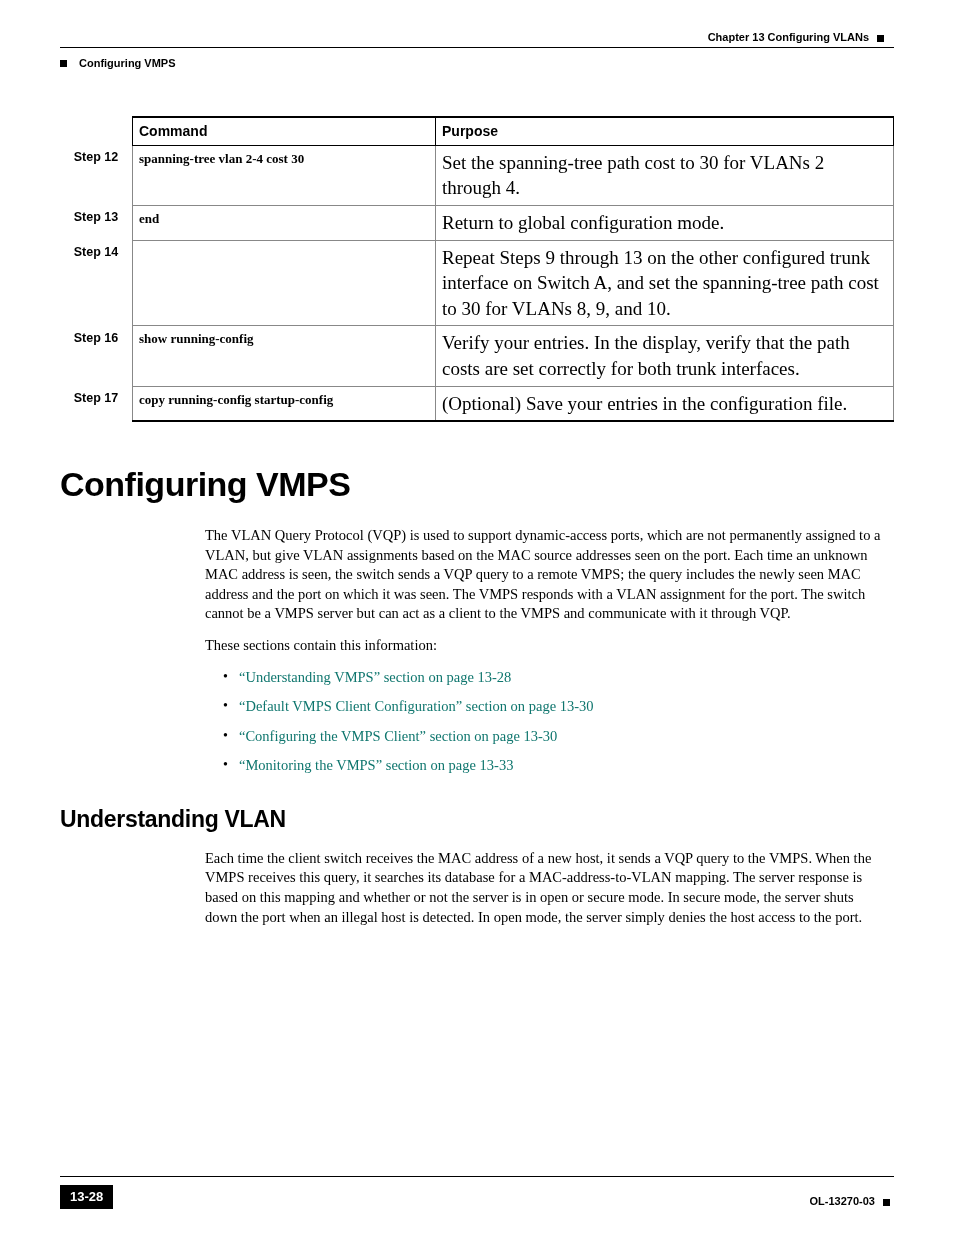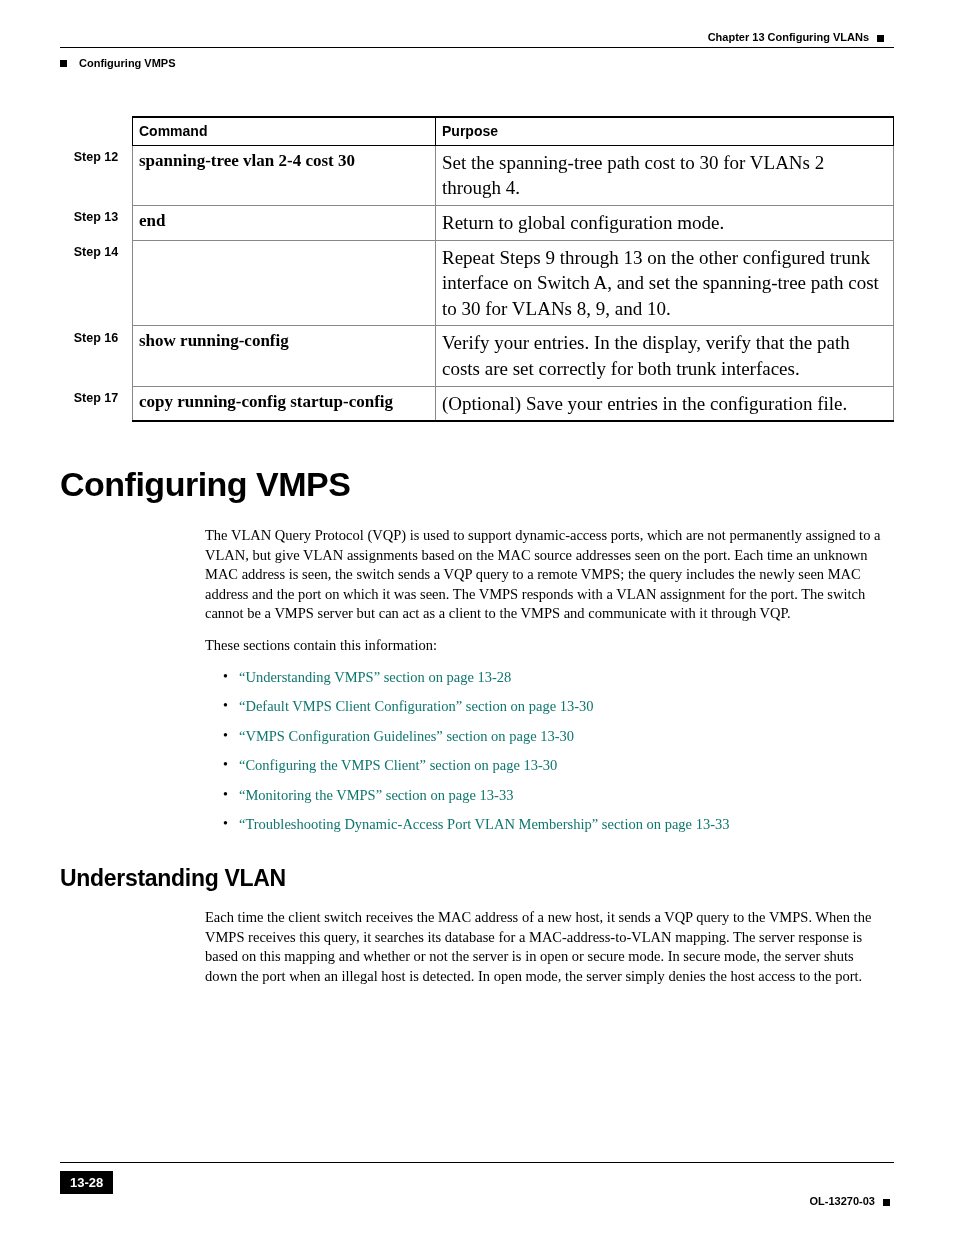--- a/index.html
+++ b/index.html
@@ -71,21 +71,21 @@
   }
   table.steps tr:last-child td { border-bottom: 2px solid #000; }
   .stepcol {
     width: 60px;
     white-space: nowrap;
     font-family: Arial, Helvetica, sans-serif;
     font-weight: bold;
     font-size: 12.5px;
     border: none !important;
   }
-  .cmdcol { width: 290px; font-weight: bold; font-family: "Times New Roman", serif; font-size: 17px;}
+  .cmdcol { width: 290px; font-weight: bold; font-family: "Times New Roman", serif; font-size: 13px;}
   .purpcol { font-family: "Times New Roman", serif; font-size: 19px; font-weight: normal;}
   table.steps th.cmdcol, table.steps th.purpcol { border-left: 1px solid #000; border-right: 1px solid #000; }
   table.steps td.cmdcol, table.steps td.purpcol { border-left: 1px solid #888; border-right: 1px solid #888; }
   table.steps th:first-child, table.steps td:first-child { border-left: none; border-right:none; border-top:none;text-align:center;}
   
   h1.main {
     font-family: Arial, Helvetica, sans-serif;
     font-weight: 800;
     font-size: 34px;
     margin: 40px 0 18px 0;
@@ -127,23 +127,22 @@
   }
   .footer-title {
     font-family: Arial, Helvetica, sans-serif;
     font-weight: bold;
     font-size: 11px;
     text-align: center;
   }
   .footer-line { border-top: 1px solid #000; margin-top: 3px; }
   .footer-row {
     display: flex;
-    align-items: flex-start;
+    align-items: flex-end;
     margin-top: 8px;
-    flex-direction: column;
   }
   .pagebox {
     background: #000;
     color: #fff;
     font-family: Arial, Helvetica, sans-serif;
     font-weight: bold;
     font-size: 13px;
     padding: 3px 10px;
     display: inline-block;
   }
@@ -220,24 +219,22 @@
   </table>
 
   <h1 class="main">Configuring VMPS</h1>
 
   <div class="body-block">
     <p>The VLAN Query Protocol (VQP) is used to support dynamic-access ports, which are not permanently assigned to a VLAN, but give VLAN assignments based on the MAC source addresses seen on the port. Each time an unknown MAC address is seen, the switch sends a VQP query to a remote VMPS; the query includes the newly seen MAC address and the port on which it was seen. The VMPS responds with a VLAN assignment for the port. The switch cannot be a VMPS server but can act as a client to the VMPS and communicate with it through VQP.</p>
     <p>These sections contain this information:</p>
     <ul class="links">
       <li><a href="#" class="xref">“Understanding VMPS” section on page 13-28</a></li>
       <li><a href="#" class="xref">“Default VMPS Client Configuration” section on page 13-30</a></li>
-      <li><a href="#" class="xref">“VMPS Configuration Guidelines” section on page 13-30</a></li>
       <li><a href="#" class="xref">“Configuring the VMPS Client” section on page 13-30</a></li>
       <li><a href="#" class="xref">“Monitoring the VMPS” section on page 13-33</a></li>
-      <li><a href="#" class="xref">“Troubleshooting Dynamic-Access Port VLAN Membership” section on page 13-33</a></li>
     </ul>
   </div>
 
   <h2 class="sub">Understanding VLAN</h2>
 
   <div class="body-block">
     <p>Each time the client switch receives the MAC address of a new host, it sends a VQP query to the VMPS. When the VMPS receives this query, it searches its database for a MAC-address-to-VLAN mapping. The server response is based on this mapping and whether or not the server is in open or secure mode. In secure mode, the server shuts down the port when an illegal host is detected. In open mode, the server simply denies the host access to the port.</p>
   </div>
 
   <div class="footer">

